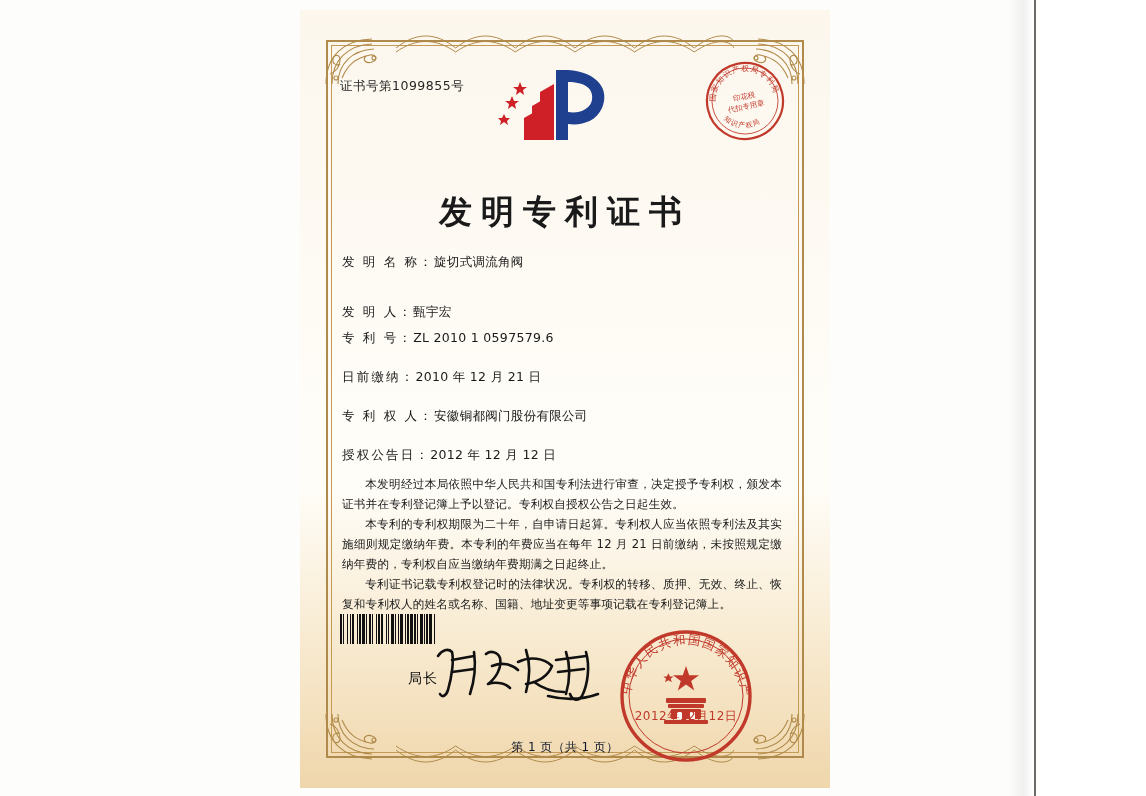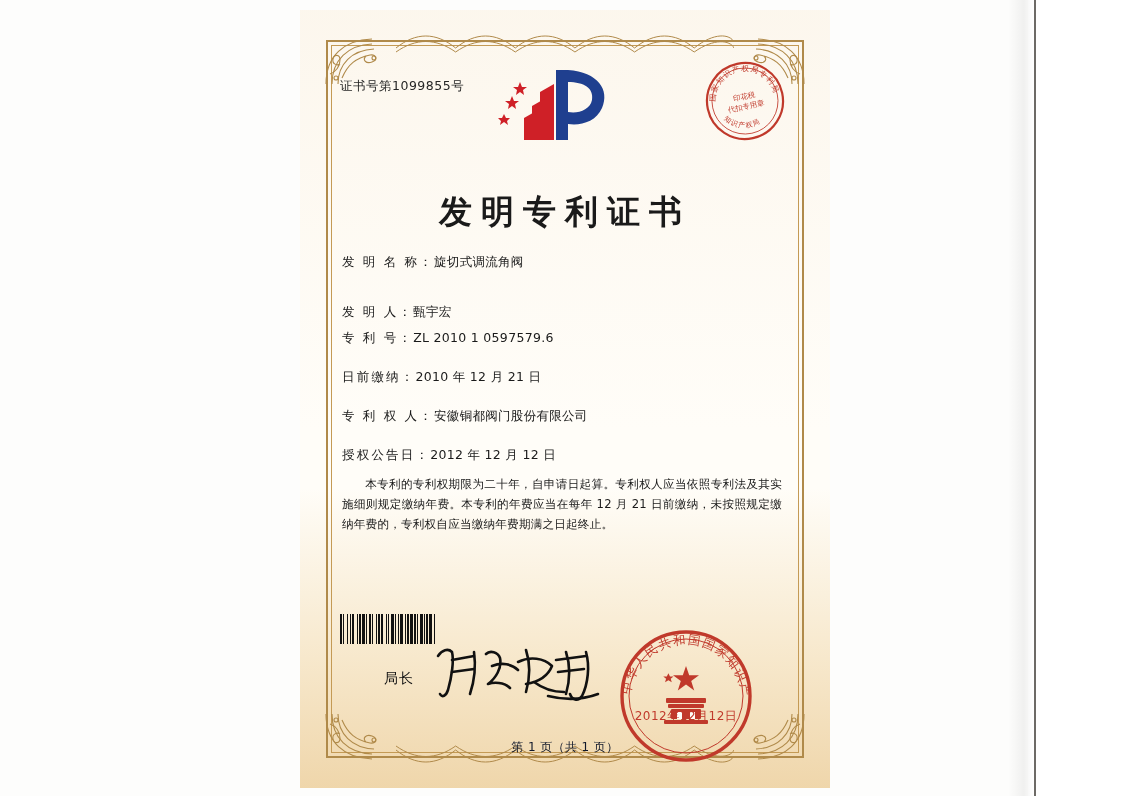--- a/index.html
+++ b/index.html
@@ -195,21 +195,21 @@
   #barcode i {
     display: inline-block;
     background: #111;
     height: 30px;
     vertical-align: top;
   }
 
   
   #sig-label {
     position: absolute;
-    left: 84px;
+    left: 108px;
     top: 660px;
     font-size: 14px;
     color: #111;
     font-family: Liberation Mono, monospace;
     letter-spacing: 1px;
   }
   #sig-hand {
     position: absolute;
     left: 130px;
     top: 632px;
@@ -386,21 +386,23 @@
         <span class="lbl">日前缴纳：</span><span class="val">2010 年 12 月 21 日</span>
       </div>
       <div class="field" id="f4">
         <span class="lbl">专 利 权 人：</span><span class="val">安徽铜都阀门股份有限公司</span>
       </div>
       <div class="field" id="f5">
         <span class="lbl">授权公告日：</span><span class="val">2012 年 12 月 12 日</span>
       </div>
 
       <div id="paragraphs">
+        <p>本发明经过本局依照中华人民共和国专利法进行审查，决定授予专利权，颁发本证书并在专利登记簿上予以登记。专利权自授权公告之日起生效。</p>
         <p>本专利的专利权期限为二十年，自申请日起算。专利权人应当依照专利法及其实施细则规定缴纳年费。本专利的年费应当在每年 12 月 21 日前缴纳，未按照规定缴纳年费的，专利权自应当缴纳年费期满之日起终止。</p>
+        <p>专利证书记载专利权登记时的法律状况。专利权的转移、质押、无效、终止、恢复和专利权人的姓名或名称、国籍、地址变更等事项记载在专利登记簿上。</p>
       </div>
 
       <div id="barcode"><i style="width:2px"></i><i style="width:1px;background:transparent"></i><i style="width:1px"></i><i style="width:3px;background:transparent"></i><i style="width:1px"></i><i style="width:2px;background:transparent"></i><i style="width:1px"></i><i style="width:1px;background:transparent"></i><i style="width:2px"></i><i style="width:3px;background:transparent"></i><i style="width:1px"></i><i style="width:1px;background:transparent"></i><i style="width:2px"></i><i style="width:1px;background:transparent"></i><i style="width:3px"></i><i style="width:1px;background:transparent"></i><i style="width:1px"></i><i style="width:2px;background:transparent"></i><i style="width:2px"></i><i style="width:1px;background:transparent"></i><i style="width:1px"></i><i style="width:3px;background:transparent"></i><i style="width:1px"></i><i style="width:1px;background:transparent"></i><i style="width:2px"></i><i style="width:1px;background:transparent"></i><i style="width:2px"></i><i style="width:3px;background:transparent"></i><i style="width:1px"></i><i style="width:1px;background:transparent"></i><i style="width:1px"></i><i style="width:2px;background:transparent"></i><i style="width:3px"></i><i style="width:1px;background:transparent"></i><i style="width:1px"></i><i style="width:2px;background:transparent"></i><i style="width:1px"></i><i style="width:1px;background:transparent"></i><i style="width:3px"></i><i style="width:2px;background:transparent"></i><i style="width:1px"></i><i style="width:1px;background:transparent"></i><i style="width:2px"></i><i style="width:1px;background:transparent"></i><i style="width:3px"></i><i style="width:1px;background:transparent"></i><i style="width:2px"></i><i style="width:1px;background:transparent"></i><i style="width:1px"></i><i style="width:2px;background:transparent"></i><i style="width:3px"></i><i style="width:1px;background:transparent"></i><i style="width:1px"></i><i style="width:1px;background:transparent"></i><i style="width:2px"></i><i style="width:1px;background:transparent"></i><i style="width:3px"></i><i style="width:2px;background:transparent"></i><i style="width:1px"></i><i style="width:1px;background:transparent"></i></div>
 
       <div id="sig-label">局长</div>
       <div id="sig-hand">
         <svg width="190" height="64" viewBox="0 0 190 64">
           <g fill="none" stroke="#111" stroke-width="2.6" stroke-linecap="round" stroke-linejoin="round">
             <path d="M8 14 C12 8 18 6 22 10 C24 18 22 34 18 48 C16 54 12 56 10 52"></path>
             <path d="M22 18 L44 14"></path>

